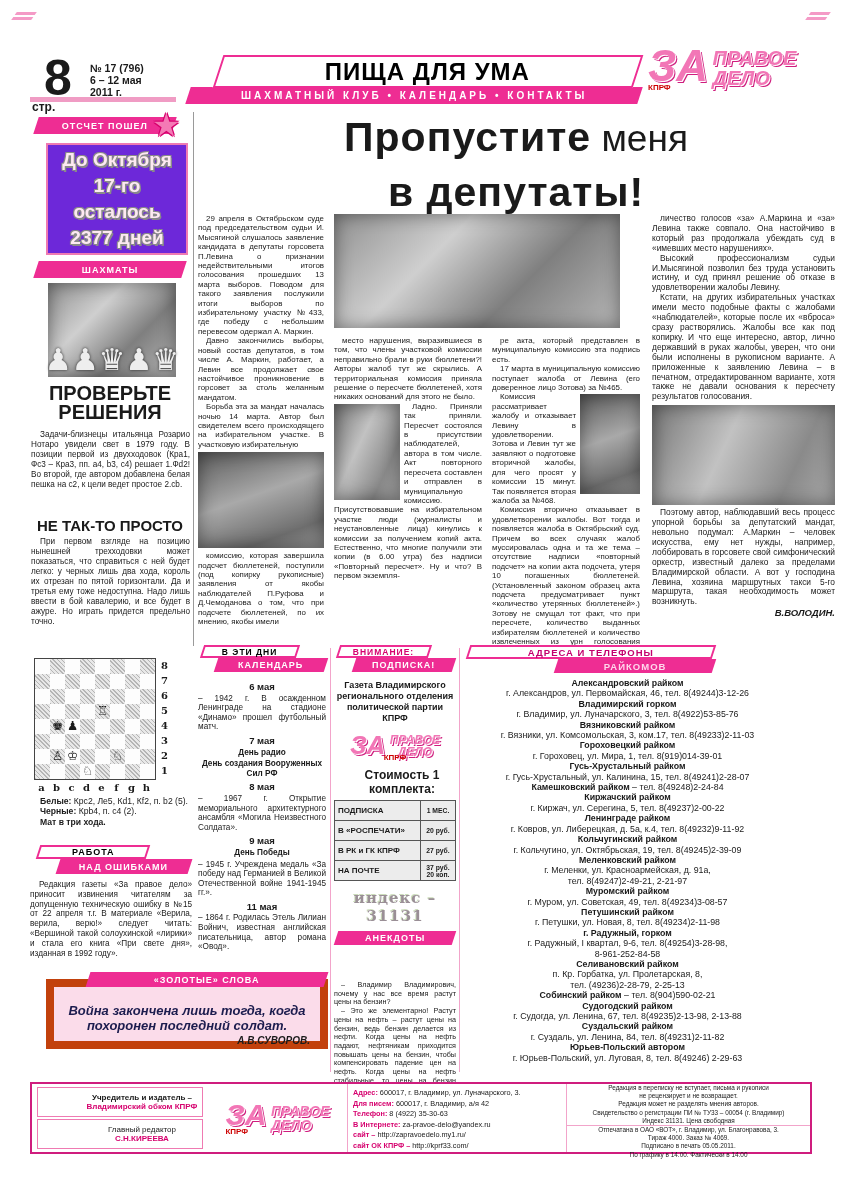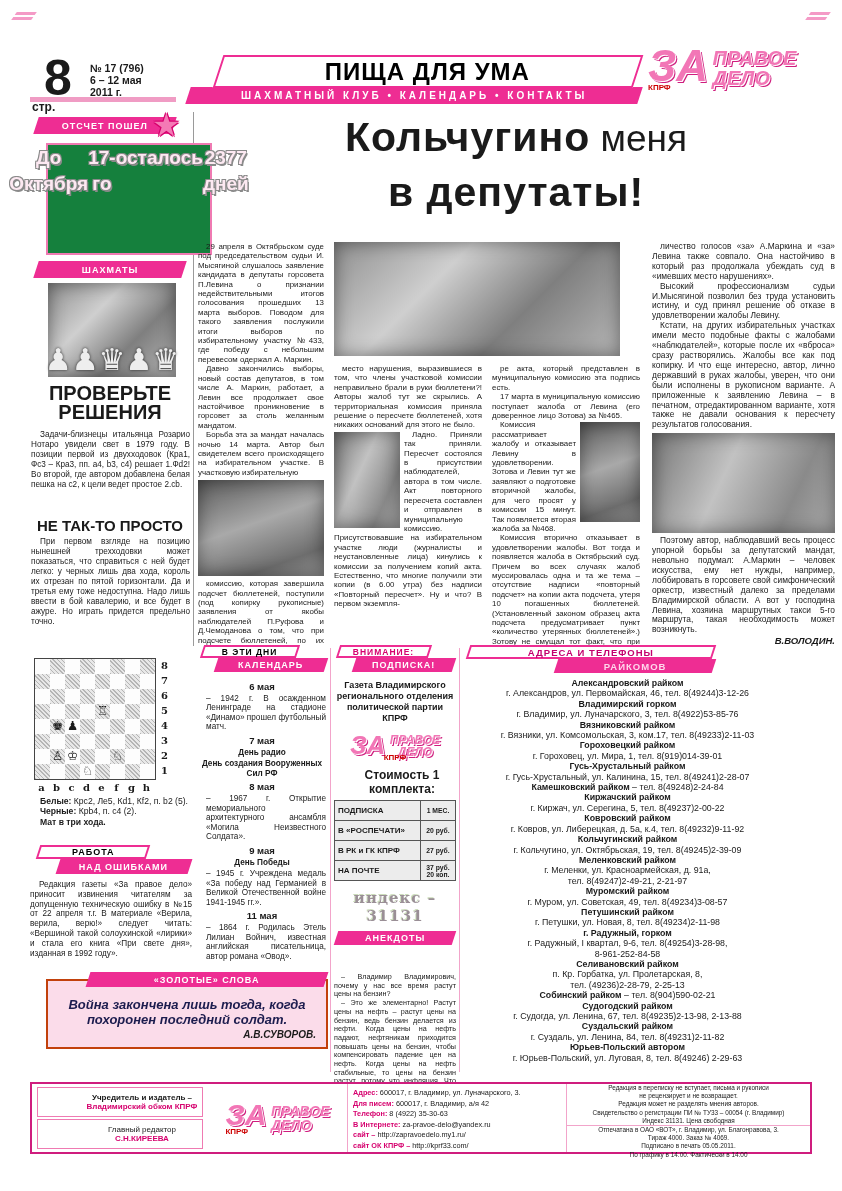--- a/index.html
+++ b/index.html
@@ -39,22 +39,22 @@
   .logo-za { font-size:44px; display:inline-block; }
   .logo-rest { display:inline-block; font-size:20px; vertical-align:top; margin-top:4px; }
   .logo-kprf { font-size:8px; color:#c00; font-style:normal; text-shadow:none; margin-top:-4px; }
 
   
   .vline-main { left:193px; top:112px; width:1px; height:534px; background:#9a9a9a; }
   .vline-pink { width:1px; background:#f2a4ca; top:648px; height:424px; }
 
   .star-icon { left:152px; top:106px; font-size:32px; color:#f47ab5;
                text-shadow:1px 1px 0 #d6006e,-1px -1px 0 #d6006e,1px -1px 0 #d6006e,-1px 1px 0 #d6006e; }
-  .countdown-box { left:46px; top:143px; width:166px; height:112px; background:#15803d;
-    border:2px solid #ef7ab2; display:flex; flex-direction:row; justify-content:center; }
+  .countdown-box { left:46px; top:143px; width:142px; height:112px; background:#6d28d9;
+    border:2px solid #ef7ab2; display:flex; flex-direction:column; justify-content:center; }
   .countdown-box div { text-align:center; font-size:19px; font-weight:800; line-height:26px;
     color:#fde9f2; text-shadow:1.5px 1.5px 0 #8a8a8a,-1px -1px 0 #8a8a8a,1px -1px 0 #8a8a8a,-1px 1px 0 #8a8a8a; }
 
   .ph { background:linear-gradient(135deg,#8f8f8f,#cfcfcf 35%,#7f7f7f 65%,#b8b8b8);
         box-shadow:inset 0 0 18px rgba(0,0,0,.45); }
   .ph2 { background:linear-gradient(160deg,#5c5c5c,#a9a9a9 45%,#6e6e6e 80%,#999); }
   .ph3 { background:linear-gradient(115deg,#777,#c2c2c2 40%,#8a8a8a 75%,#aaa); }
   .photo-chess { left:48px; top:283px; width:128px; height:94px; display:flex; align-items:flex-end;
                  justify-content:center; font-size:30px; color:#eee; text-shadow:0 0 3px #222; }
 
@@ -77,67 +77,67 @@
   .board-files div { text-align:center; font-size:10px; font-weight:bold; font-family:"DejaVu Serif", serif; }
 
   .position-text { left:31px; top:796px; width:160px; font-size:8.6px; line-height:10.4px; }
   .position-text p { text-indent:9px; }
 
   .work-text { left:30px; top:880px; width:162px; font-size:8.2px; line-height:9.8px; }
   .work-text p { text-indent:9px; }
 
   
   .golden-box { left:46px; top:979px; width:282px; height:70px; background:#fbdcea;
-                border:2px solid #c2410c; }
+                border:8px solid #c2410c; }
   .golden-quote { margin:16px 8px 0 8px; font-size:13px; line-height:15px; font-weight:bold;
                   font-style:italic; color:#1c1c4e; text-align:center; }
   .golden-author { margin:2px 10px 0 0; text-align:right; font-size:10px; font-weight:bold; font-style:italic; }
 
   
   .article { left:196px; top:112px; width:640px; height:536px; overflow:hidden; }
   .headline { text-align:center; line-height:46px; padding-top:2px; }
   .hl-b { font-weight:800; font-size:41px; letter-spacing:1px; }
   .hl-r { font-weight:400; font-size:37px; }
   .art-body { position:absolute; left:2px; top:102px; width:637px; height:434px; overflow:hidden;
-              display:flex;margin-top:28px; }
+              display:flex; }
   .acol { font-size:7.9px; line-height:9.4px; text-align:justify; }
   .acol p { text-indent:8px; }
   .acol1 { width:126px; margin-right:10px; }
   .acol2 { width:148px; margin-right:10px; padding-top:122px; }
   .acol3 { width:148px; margin-right:12px; padding-top:122px; }
   .acol4 { width:183px; font-size:8.4px; line-height:9.9px; }
   .photoA { position:absolute; left:136px; top:0px; width:286px; height:114px; }
   .photoB { width:100%; height:96px; margin:3px 0; }
   .photoC { float:left; width:66px; height:96px; margin:2px 4px 2px 0; }
   .photoE { float:right; width:60px; height:100px; margin:2px 0 2px 4px; }
   .photoD { width:100%; height:100px; margin:3px 0; }
   .byline { text-align:right; font-weight:bold; font-style:italic; font-size:9.5px; margin-top:1px; }
 
   
   .cal-col { left:198px; top:678px; width:128px; }
-  .cal-line { font-size:8.2px; line-height:9.6px; text-align:justify;margin-left:8px; }
+  .cal-line { font-size:8.2px; line-height:9.6px; text-align:justify; }
   .cal-line[data-kind="date"] { text-align:center; font-weight:bold; font-size:9.5px; margin:4px 0 2px 0; }
   .cal-line[data-kind="holiday"] { text-align:center; font-weight:bold; margin:2px 0; }
 
   .sub-col { left:334px; top:680px; width:122px; }
   .sub-intro { font-size:9px; font-weight:bold; text-align:center; line-height:11px; }
   .sub-logo { margin:8px auto 2px auto; text-align:center; }
   .sub-logo .logo-za { font-size:26px; }
   .sub-logo .logo-rest { font-size:12px; margin-top:2px; }
   .cost-label { text-align:center; font-weight:bold; font-size:12px; margin:6px 0 4px 14px; }
   .sub-table { width:122px; border:1px solid #555; border-bottom:none; }
   .sub-row { display:flex; border-bottom:1px solid #555; background:#ececec; }
   .sub-l { flex:1; padding:5px 3px; font-weight:bold; font-size:8px; border-right:1px solid #555;
            display:flex; align-items:center; }
   .sub-p { width:34px; padding:2px; font-size:6.8px; display:flex; align-items:center; justify-content:center;
            text-align:center; font-weight:bold; }
   .index-text { text-align:center; font-family:"DejaVu Serif", serif; font-weight:bold; font-size:15px;
                 color:#9a8f96; letter-spacing:1px; margin:8px 0 6px 0;
                 text-shadow:1px 1px 0 #fff,-1px -1px 0 #cdb; }
-  .joke { font-size:7.2px; line-height:8.7px; text-align:justify; height:130px; overflow:hidden; margin-top:28px; }
+  .joke { font-size:7.2px; line-height:8.7px; text-align:justify; height:130px; overflow:hidden; margin-top:36px; }
   .joke p { text-indent:7px; }
 
   .addr-col { left:442px; top:678px; width:371px; text-align:center; }
   .addr-name { font-size:8.8px; line-height:10.4px; }
   .addr-name b { font-weight:bold; }
   .addr-suffix { font-weight:normal; }
   .addr-lines { font-size:8.8px; line-height:10.4px; white-space:pre-line; }
 
   
   .footer { left:30px; top:1082px; width:782px; height:72px; border:2px solid #cf1d7e; display:flex;
@@ -331,21 +331,21 @@
 <div class="abs golden-box">
   <div class="golden-quote">Война закончена лишь тогда, когда похоронен последний солдат.</div>
   <div class="golden-author">А.В.СУВОРОВ.</div>
 </div>
 <div class="tier2" style="left:88px;top:972px;width:238px;height:15px;font-size:9px;">
   <span>«ЗОЛОТЫЕ» СЛОВА</span>
 </div>
 
 <div class="abs article">
   <div class="headline">
-    <span class="hl-b">Кольчугино</span><span class="hl-r"> меня</span><br>
+    <span class="hl-b">Пропустите</span><span class="hl-r"> меня</span><br>
     <span class="hl-b">в депутаты!</span>
   </div>
 
   <div class="art-body">
     <div class="ph photoA"></div>
 
     <div class="acol acol1">
       <p>29 апреля в Октябрьском суде под председательством судьи И. Мысягиной слушалось заявление кандидата в депутаты горсовета П.Левина о признании недействительными итогов голосования прошедших 13 марта выборов. Поводом для такого заявления послужили итоги выборов по избирательному участку №433, где победу с небольшим перевесом одержал А. Маркин.</p>
       <p>Давно закончились выборы, новый состав депутатов, в том числе А. Маркин, работает, а Левин все продолжает свое настойчивое проникновение в горсовет за столь желанным мандатом.</p>
       <p>Борьба эта за мандат началась ночью 14 марта. Автор был свидетелем всего происходящего на избирательном участке. В участковую избирательную</p>
@@ -501,21 +501,21 @@
       <div class="addr-name"><b>Камешковский райком</b><span class="addr-suffix"> – тел. 8(49248)2-24-84</span></div>
       <div class="addr-lines"></div>
     </div>
 
     <div class="addr-entry">
       <div class="addr-name"><b>Киржачский райком</b><span class="addr-suffix"></span></div>
       <div class="addr-lines">г. Киржач, ул. Серегина, 5, тел. 8(49237)2-00-22</div>
     </div>
 
     <div class="addr-entry">
-      <div class="addr-name"><b>Ковровский райком</b><span class="addr-suffix"></span></div>
+      <div class="addr-name"><b>Ленинграде райком</b><span class="addr-suffix"></span></div>
       <div class="addr-lines">г. Ковров, ул. Либерецкая, д. 5а, к.4, тел. 8(49232)9-11-92</div>
     </div>
 
     <div class="addr-entry">
       <div class="addr-name"><b>Кольчугинский райком</b><span class="addr-suffix"></span></div>
       <div class="addr-lines">г. Кольчугино, ул. Октябрьская, 19, тел. 8(49245)2-39-09</div>
     </div>
 
     <div class="addr-entry">
       <div class="addr-name"><b>Меленковский райком</b><span class="addr-suffix"></span></div>

